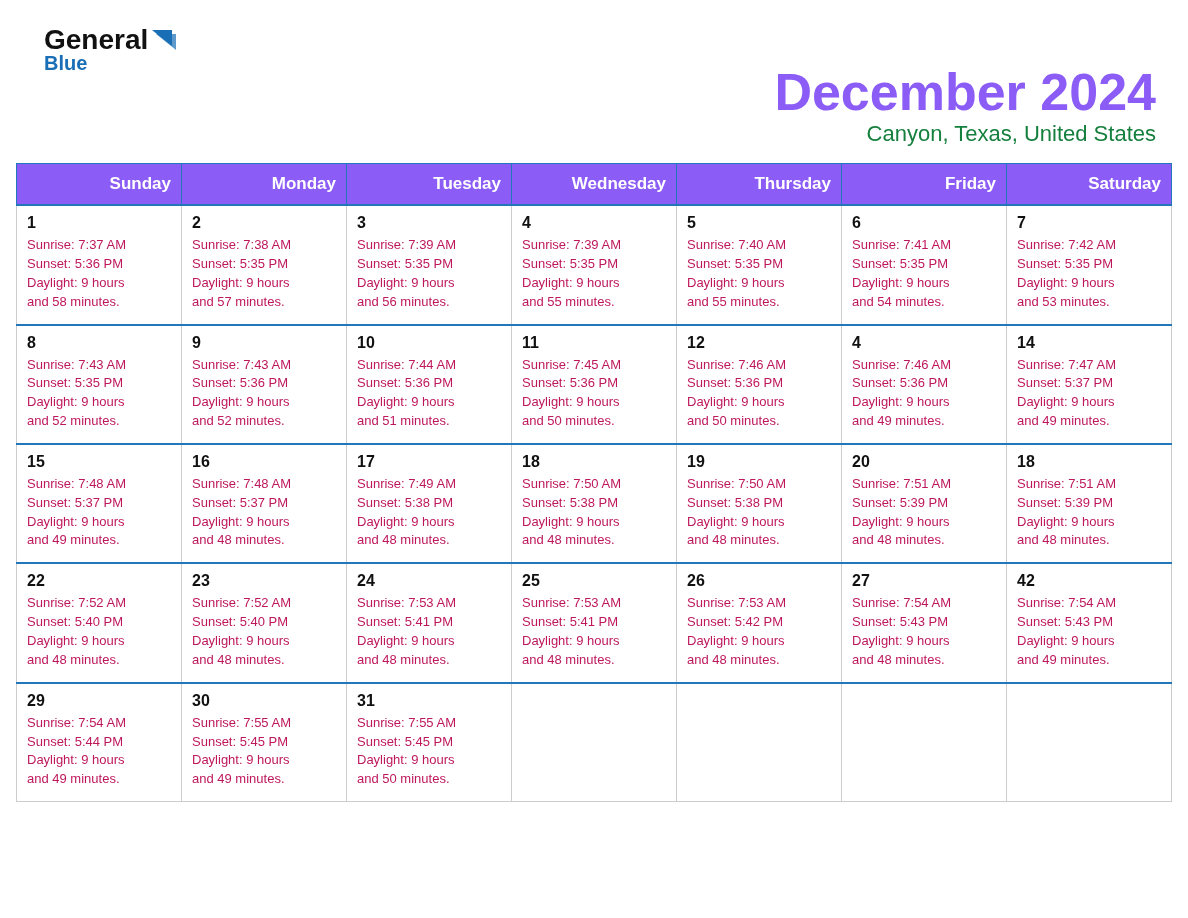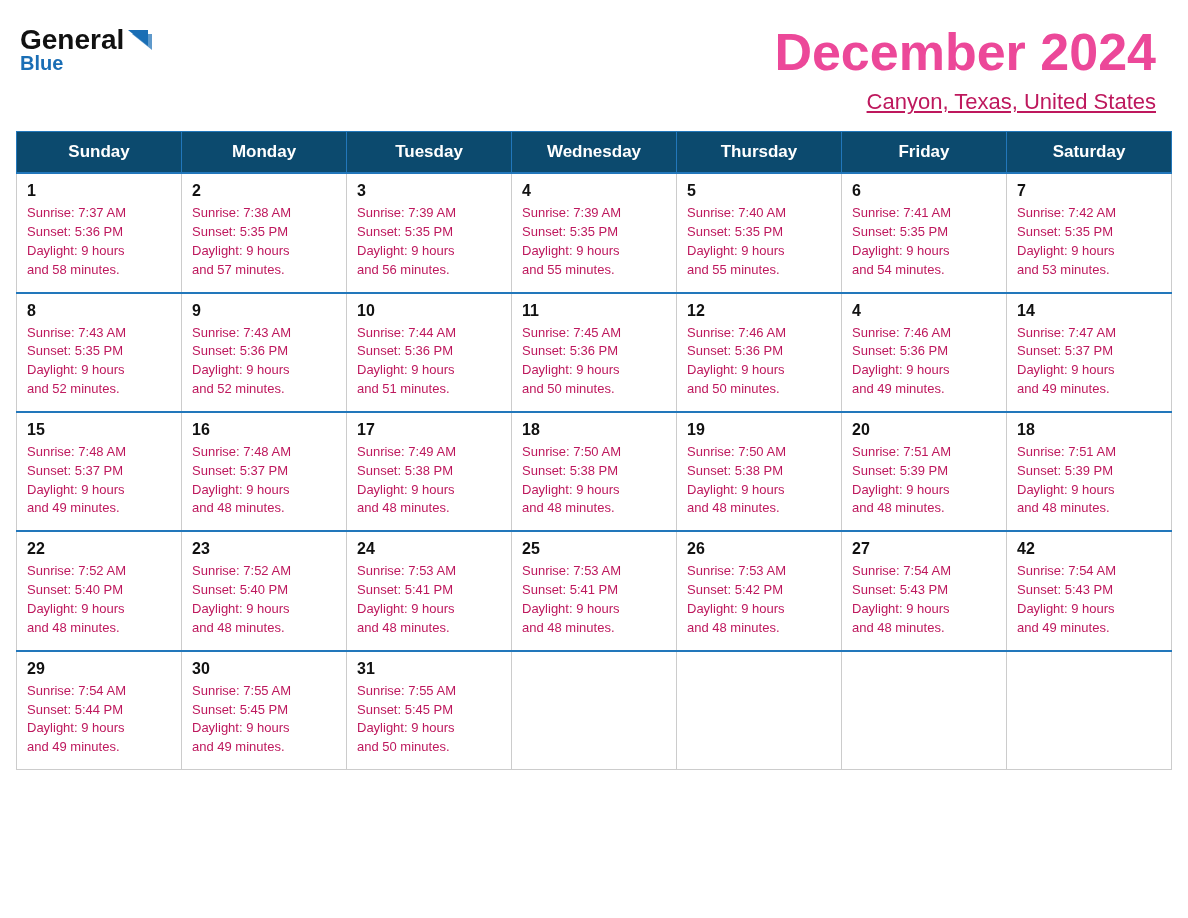--- a/index.html
+++ b/index.html
@@ -8,65 +8,65 @@
       background: #fff;
       color: #222;
       width: 1188px;
       min-height: 918px;
     }
 
     .header {
       display: flex;
       align-items: flex-start;
       justify-content: space-between;
-      padding: 24px 32px 16px 20px;
+      padding: 24px 32px 16px 44px;
     }
 
     .logo {
       display: flex;
       flex-direction: column;
       align-items: flex-start;
     }
 
     .title-block {
       text-align: right;
     }
 
     .title-block h1 {
       font-size: 52px;
       font-weight: bold;
-      color: #ec4899;
+      color: #8b5cf6;
       line-height: 1.1;
+      margin-top: 40px;
     }
 
     .title-block h2 {
       font-size: 22px;
       font-weight: normal;
-      color: #be185d;
-      margin-top: 8px;
-      text-decoration: underline;
+      color: #15803d;
+      margin-top: 0;
     }
 
     .calendar-wrapper {
       padding: 0 16px 16px 16px;
     }
 
     table {
       width: 100%;
       border-collapse: collapse;
       table-layout: fixed;
     }
 
     thead tr th {
-      background-color: #0c4a6e;
+      background-color: #8b5cf6;
       color: #fff;
       font-size: 17px;
       font-weight: bold;
       padding: 10px 10px;
-      text-align: center;
+      text-align: right;
       border: 1px solid #2277bb;
     }
 
     tbody tr td {
       vertical-align: top;
       padding: 8px 10px 12px 10px;
       border: 1px solid #ccc;
       border-top: 2px solid #2277bb;
       font-size: 13.5px;
       color: #222;

